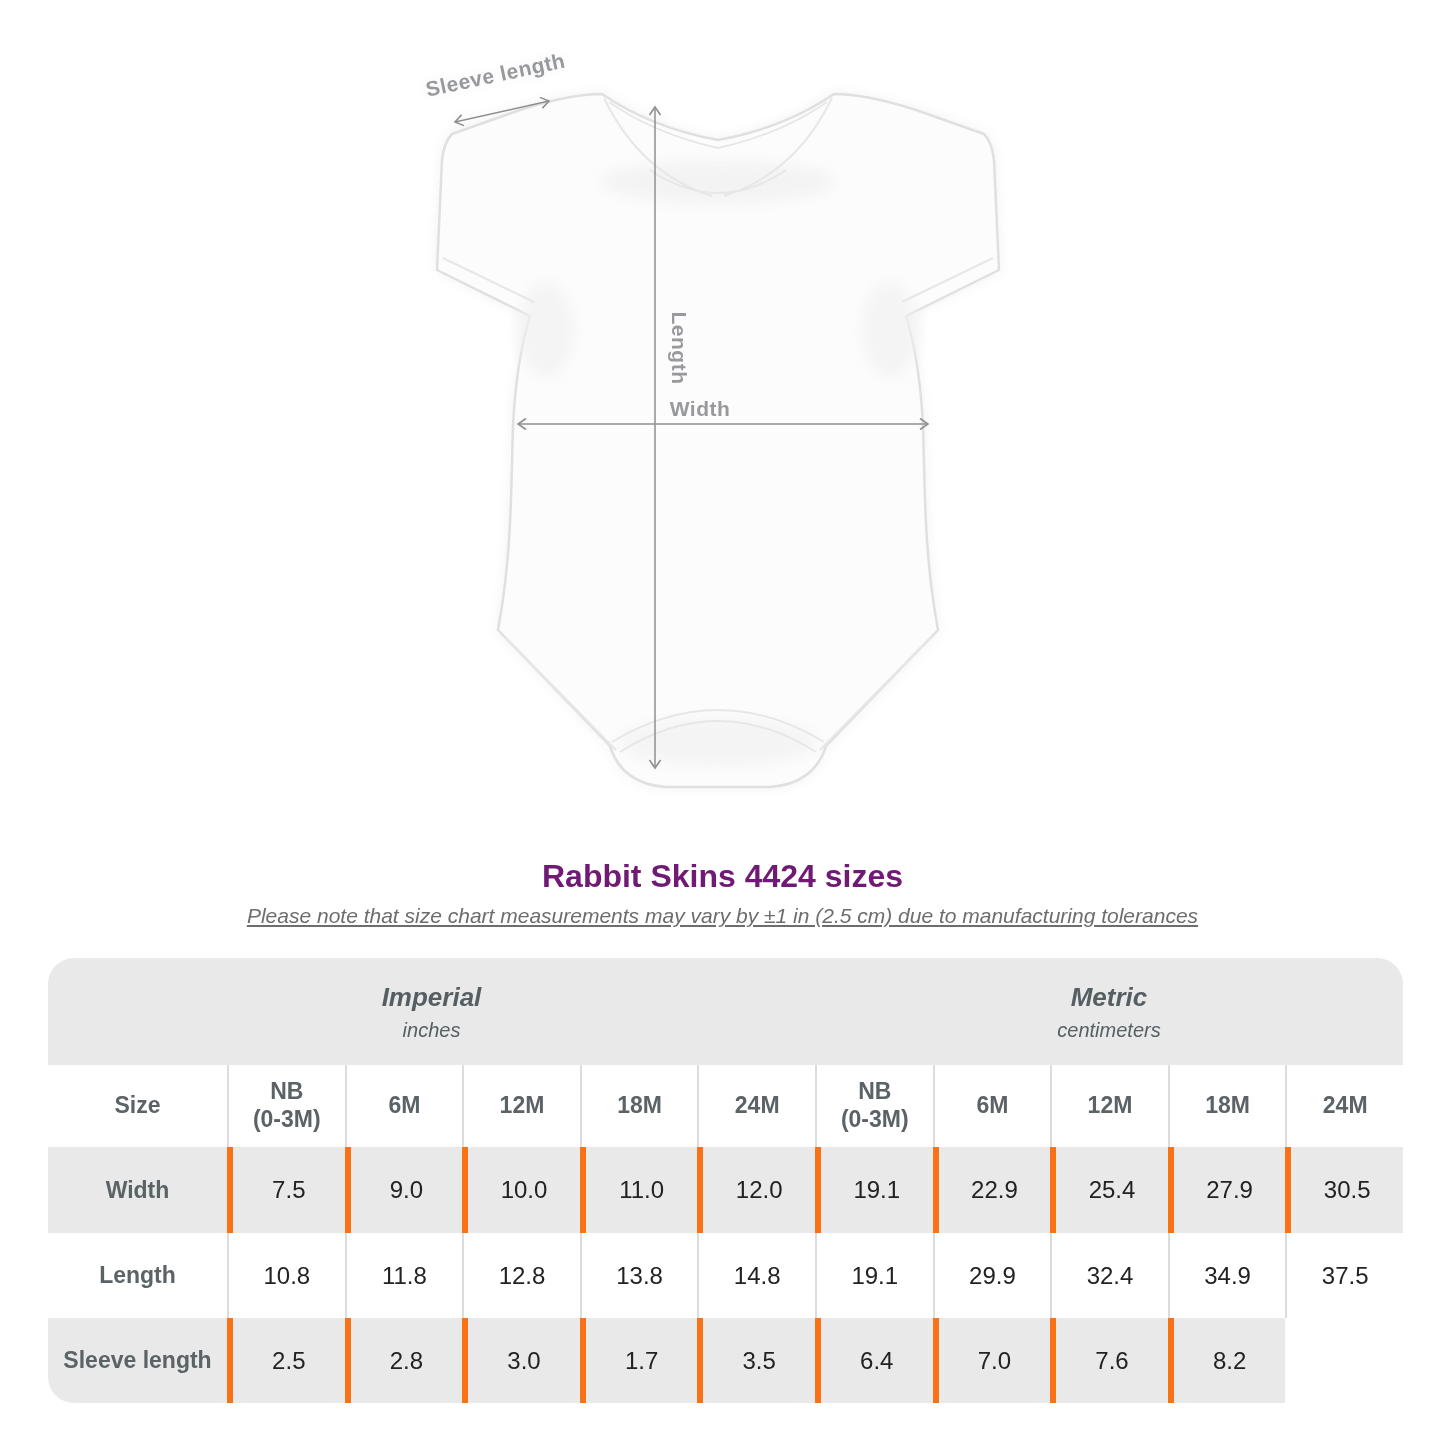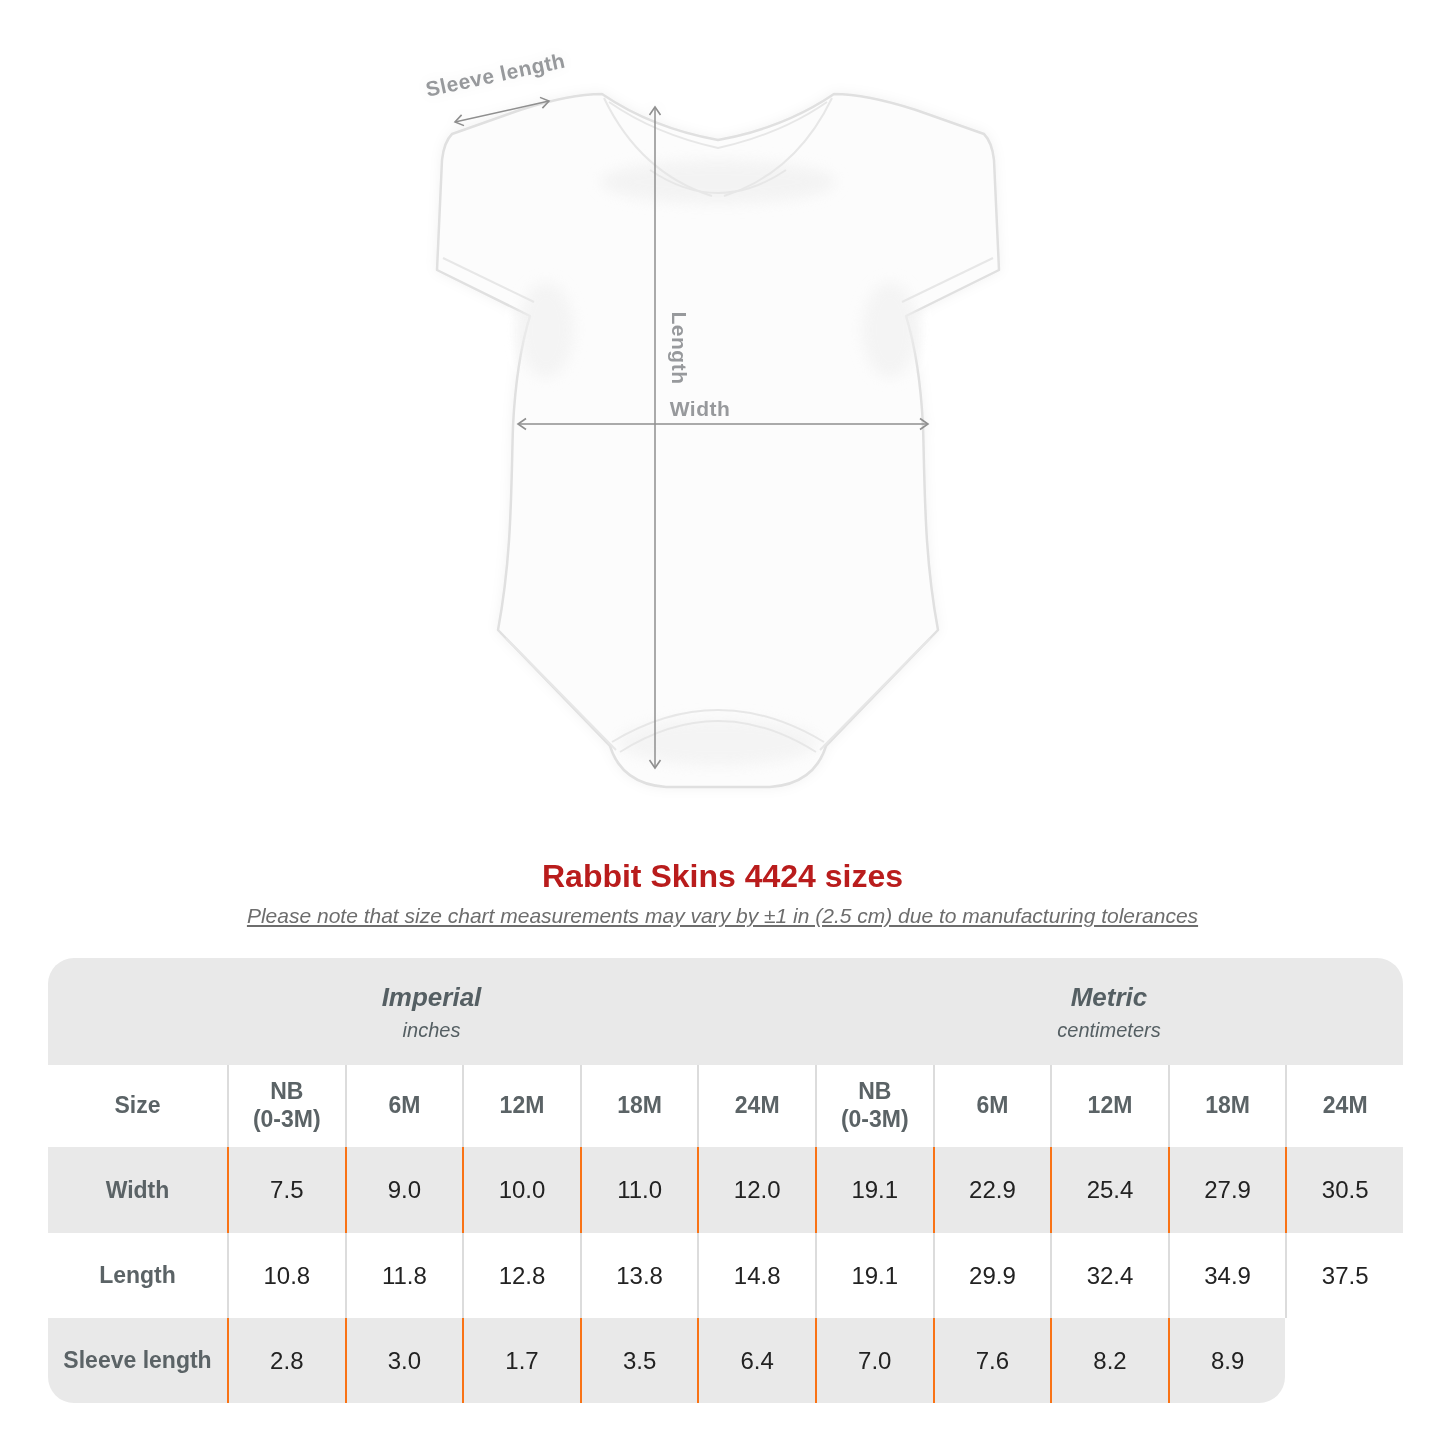--- a/index.html
+++ b/index.html
@@ -11,21 +11,21 @@
   .page { position:absolute; inset:0; }
 
   
   .diagram { position:absolute; left:350px; top:30px; width:740px; height:800px; }
   .diagram svg { display:block; filter:drop-shadow(0 0 6px rgba(0,0,0,0.05)); }
   .ann-text { font-family:"Liberation Sans", sans-serif; font-weight:bold; font-size:21px; fill:#97999c; letter-spacing:0.5px; }
 
   
   .title {
     position:absolute; top:856px; left:0; width:1445px; text-align:center;
-    font-size:32px; font-weight:bold; color:#b91c1c; line-height:40px;
+    font-size:32px; font-weight:bold; color:#701a75; line-height:40px;
   }
   .subtitle {
     position:absolute; top:901px; left:0; width:1445px; text-align:center;
     font-size:21px; font-style:italic; color:#6d6d6d; line-height:30px;text-decoration:underline;
   }
 
   
   .size-table {
     position:absolute; left:48px; top:950px; width:1355px; height:453px;
     display:grid;
@@ -37,21 +37,21 @@
     border-radius:26px 26px 0 0; display:flex;margin-top:8px;
   }
   .band-half { display:flex; flex-direction:column; align-items:center; justify-content:center; gap:6px; }
   .band-half.imperial { width:767px; }
   .band-half.metric  { width:588px; }
   .band-name { font-weight:bold; font-style:italic; font-size:26px; color:#555f63; }
   .band-unit { font-style:italic; font-size:20px; color:#555f63; }
 
   .cell { display:flex; align-items:center; justify-content:center; text-align:center; }
   .cell.sep-light { border-left:2px solid #dcdcdc; }   
-  .cell.sep-white { border-left:2px solid #f97316; }   
+  .cell.sep-white { border-left:6px solid #f97316; }   
   .row-gray { background:#e9e9e9; }
   .corner-bl { border-radius:0 0 0 26px; }
   .corner-br { border-radius:0 0 26px 0; }
 
   .col-head  { font-weight:bold; font-size:23px; color:#5b6366; white-space:pre-line; line-height:1.2; }
   .row-label { font-weight:bold; font-size:23px; color:#5b6366; }
   .value     { font-size:24px; color:#222222; }
 </style>
 </head>
 <body>
@@ -179,24 +179,24 @@
     <div class="cell value sep-light">12.8</div>
     <div class="cell value sep-light">13.8</div>
     <div class="cell value sep-light">14.8</div>
     <div class="cell value sep-light">19.1</div>
     <div class="cell value sep-light">29.9</div>
     <div class="cell value sep-light">32.4</div>
     <div class="cell value sep-light">34.9</div>
     <div class="cell value sep-light">37.5</div>
 
     <div class="cell row-label row-gray corner-bl">Sleeve length</div>
+    <div class="cell value row-gray sep-white">2.5</div>
     <div class="cell value row-gray sep-white">2.8</div>
     <div class="cell value row-gray sep-white">3.0</div>
     <div class="cell value row-gray sep-white">1.7</div>
     <div class="cell value row-gray sep-white">3.5</div>
     <div class="cell value row-gray sep-white">6.4</div>
     <div class="cell value row-gray sep-white">7.0</div>
     <div class="cell value row-gray sep-white">7.6</div>
     <div class="cell value row-gray sep-white">8.2</div>
-    <div class="cell value row-gray sep-white corner-br">8.9</div>
   </div>
 
 </div>
 
 </body></html>

